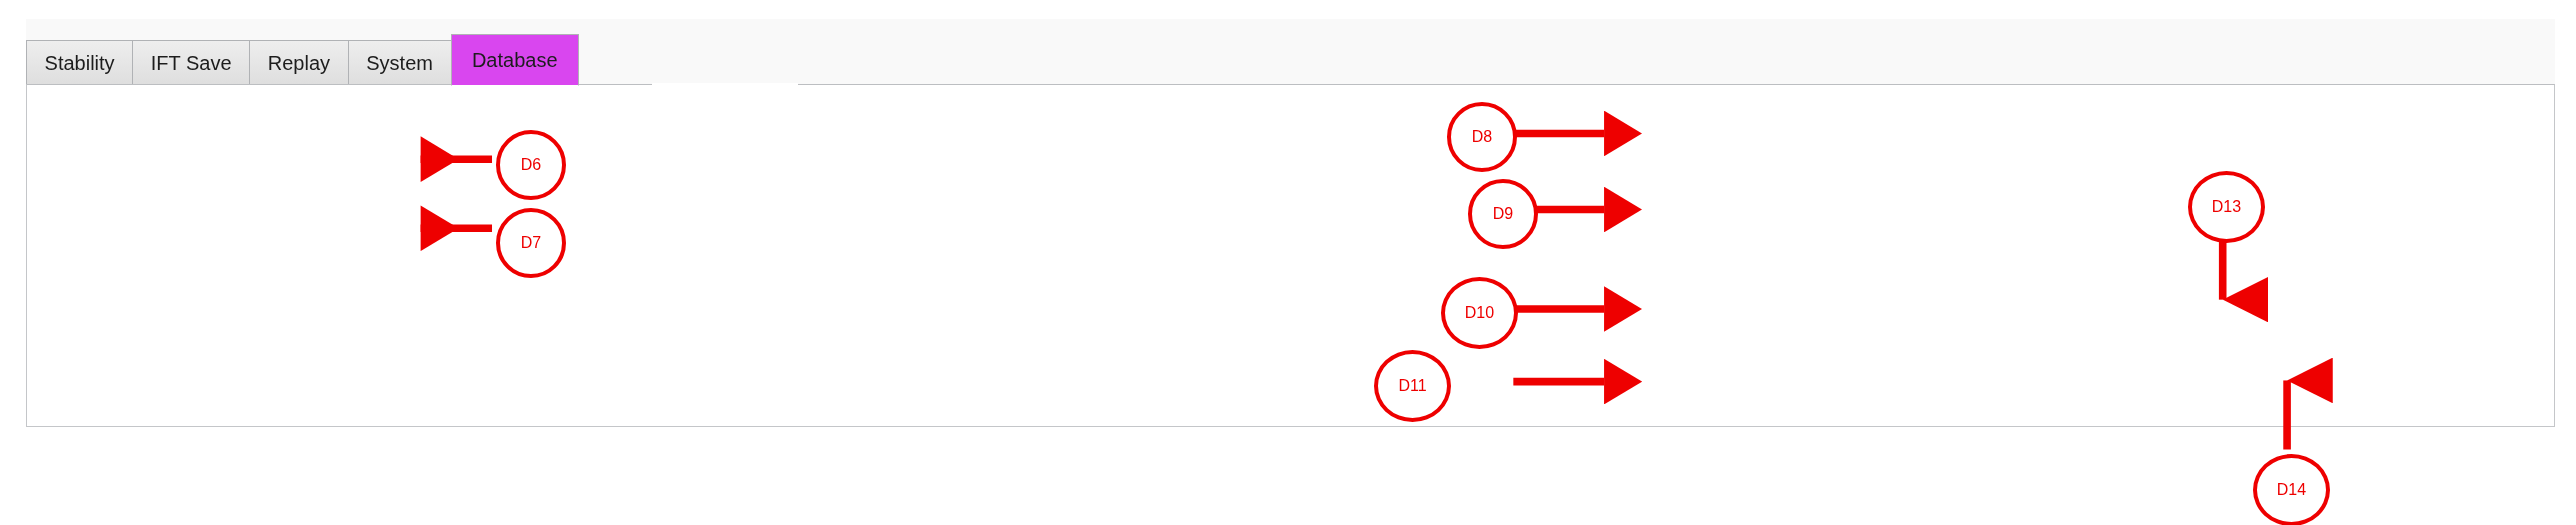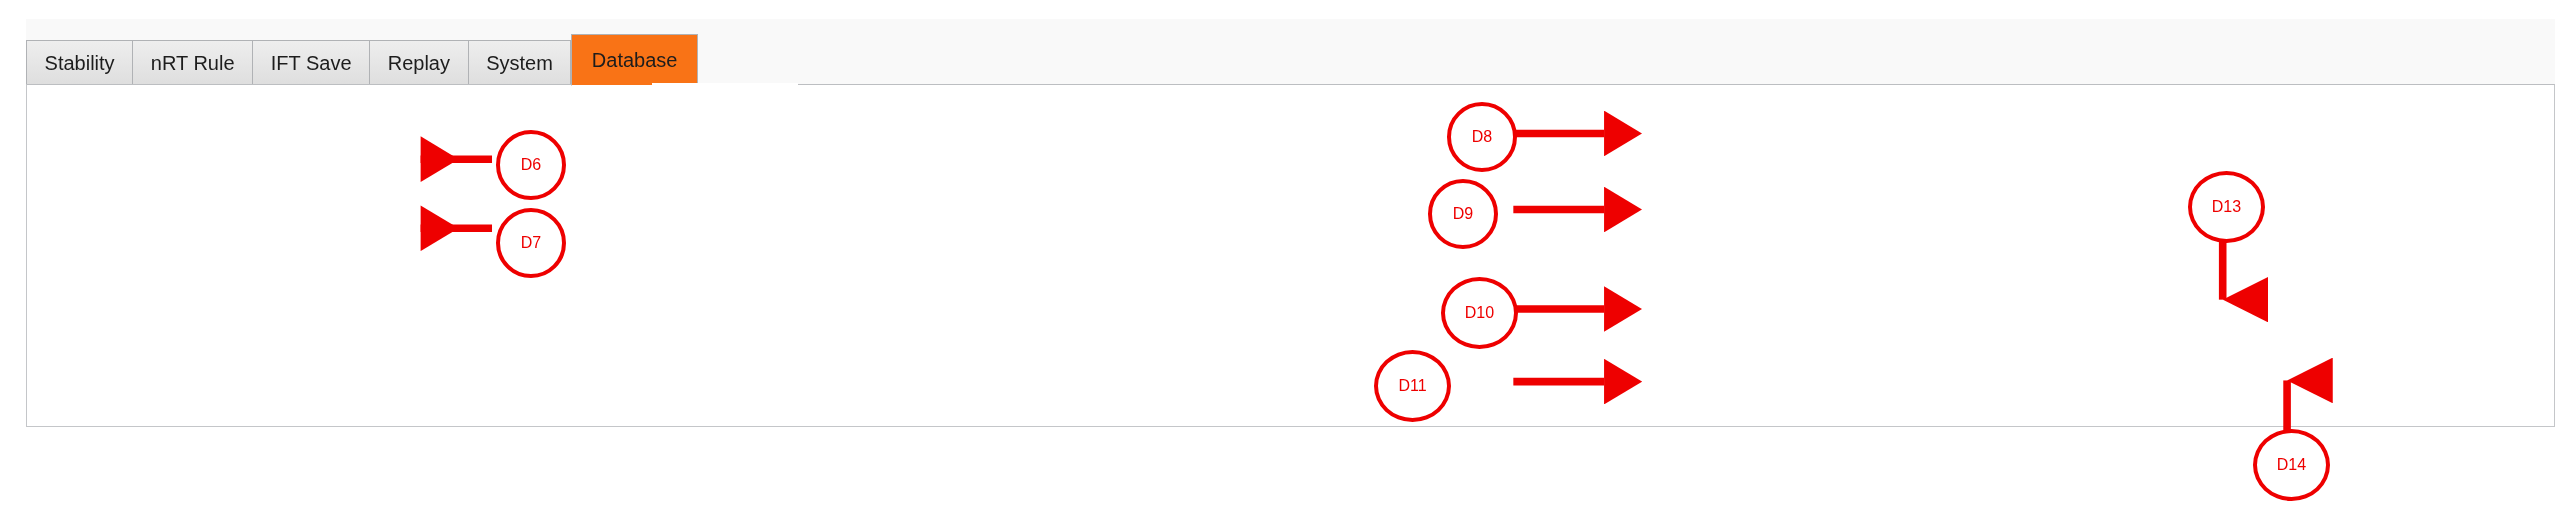--- a/index.html
+++ b/index.html
@@ -46,21 +46,21 @@
     border: 0.6px solid #b0b2b5;
     border-right: none;
     color: #1d1d1d;
     font-size: 20px;
     line-height: 1;
     white-space: nowrap;
   }
   .tab:first-child { border-left: 0.6px solid #b0b2b5; }
   .tab.last-inactive { border-right: 0.6px solid #b0b2b5; }
   .tab.active {
-    background: #f97316;
+    background: #d946ef;
     border: 0.6px solid #b0b2b5;
     border-bottom: 0.6px solid #ffffff;
     height: 52px;
     margin-left: -0.6px;
     padding: 0 20px;
     align-items: center;
     position: relative;
     z-index: 3;
   }
 
@@ -185,36 +185,33 @@
     font-size: 16px;
     line-height: 1;
     font-family: "Liberation Sans", sans-serif;
     z-index: 11;
   }
   .anno-svg { position: absolute; overflow: visible; z-index: 10; }
 
   #badge-d6  { left: 496px;  top: 130px; width: 62px; height: 62px; }
   #badge-d7  { left: 496px;  top: 208px; width: 62px; height: 62px; }
   #badge-d8  { left: 1447px; top: 102px; width: 62px; height: 62px; }
-  #badge-d9  { left: 1428px; top: 179px; width: 62px; height: 62px; }
+  #badge-d9  { left: 1468px; top: 179px; width: 62px; height: 62px; }
   #badge-d10 { left: 1441px; top: 277px; width: 69px; height: 64px; text-align: right; }
   #badge-d11 { left: 1374px; top: 350px; width: 69px; height: 64px; }
   #badge-d13 { left: 2188px; top: 171px; width: 69px; height: 64px; }
-  #badge-d14 { left: 2253px; top: 429px; width: 69px; height: 64px; }
+  #badge-d14 { left: 2253px; top: 454px; width: 69px; height: 64px; }
 </style>
 </head>
 <body>
 
 <div id="tabstrip">
   <div id="tabs">
     <div class="tab">
       <span>Stability</span>
-    </div>
-    <div class="tab">
-      <span>nRT Rule</span>
     </div>
     <div class="tab">
       <span>IFT Save</span>
     </div>
     <div class="tab">
       <span>Replay</span>
     </div>
     <div class="tab last-inactive">
       <span>System</span>
     </div>

